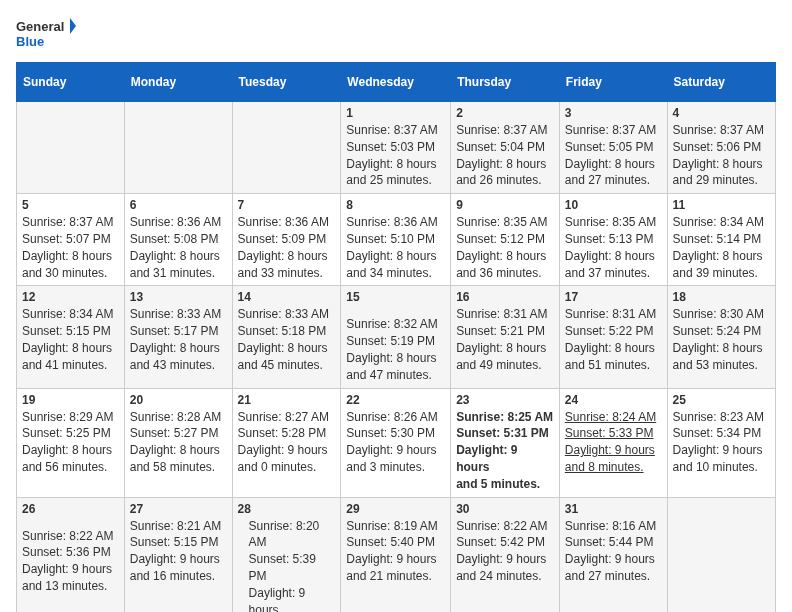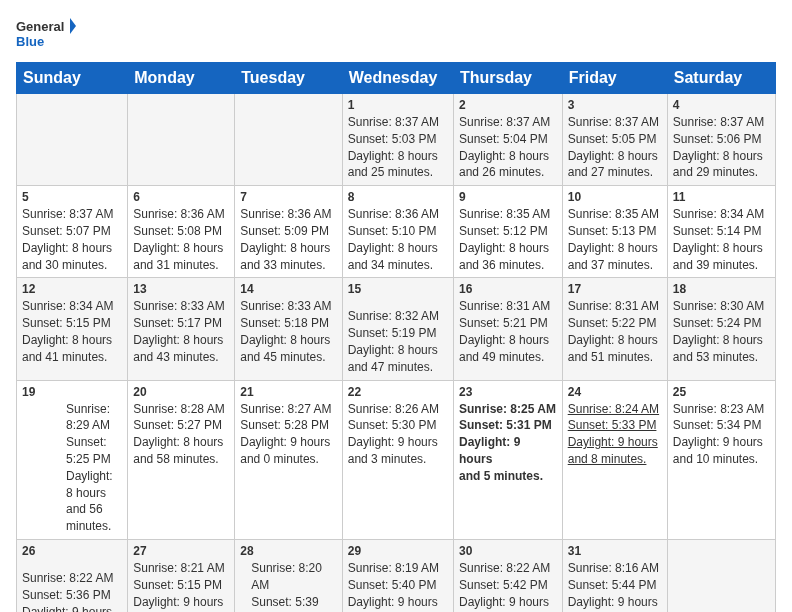--- a/index.html
+++ b/index.html
@@ -36,22 +36,22 @@
     }
     table {
       width: 100%;
       border-collapse: collapse;
       font-size: 10.5px;
     }
     thead tr th {
       background-color: #1565c0;
       color: #fff;
       text-align: left;
-      padding: 6px 6px;
-      font-size: 16px;
+      padding: 12px 6px;
+      font-size: 12px;
       font-weight: bold;
       border: 1px solid #1565c0;
     }
     tbody tr td {
       border: 1px solid #ccc;
       vertical-align: top;
       padding: 4px 5px;
       width: 113px;
       min-height: 80px;
       height: 90px;
@@ -239,21 +239,21 @@
           <span class="day-number">18</span>
           <div class="day-info" style="white-space: pre-line;">Sunrise: 8:30 AM
 Sunset: 5:24 PM
 Daylight: 8 hours
 and 53 minutes.</div>
         </td>
       </tr>
       <tr>
         <td>
           <span class="day-number">19</span>
-          <div class="day-info" style="white-space: pre-line; margin-left: 44px;">Sunrise: 8:29 AM
+          <div class="day-info" style="white-space: pre-line;">Sunrise: 8:29 AM
 Sunset: 5:25 PM
 Daylight: 8 hours
 and 56 minutes.</div>
         </td>
         <td>
           <span class="day-number">20</span>
           <div class="day-info" style="white-space: pre-line;">Sunrise: 8:28 AM
 Sunset: 5:27 PM
 Daylight: 8 hours
 and 58 minutes.</div>

